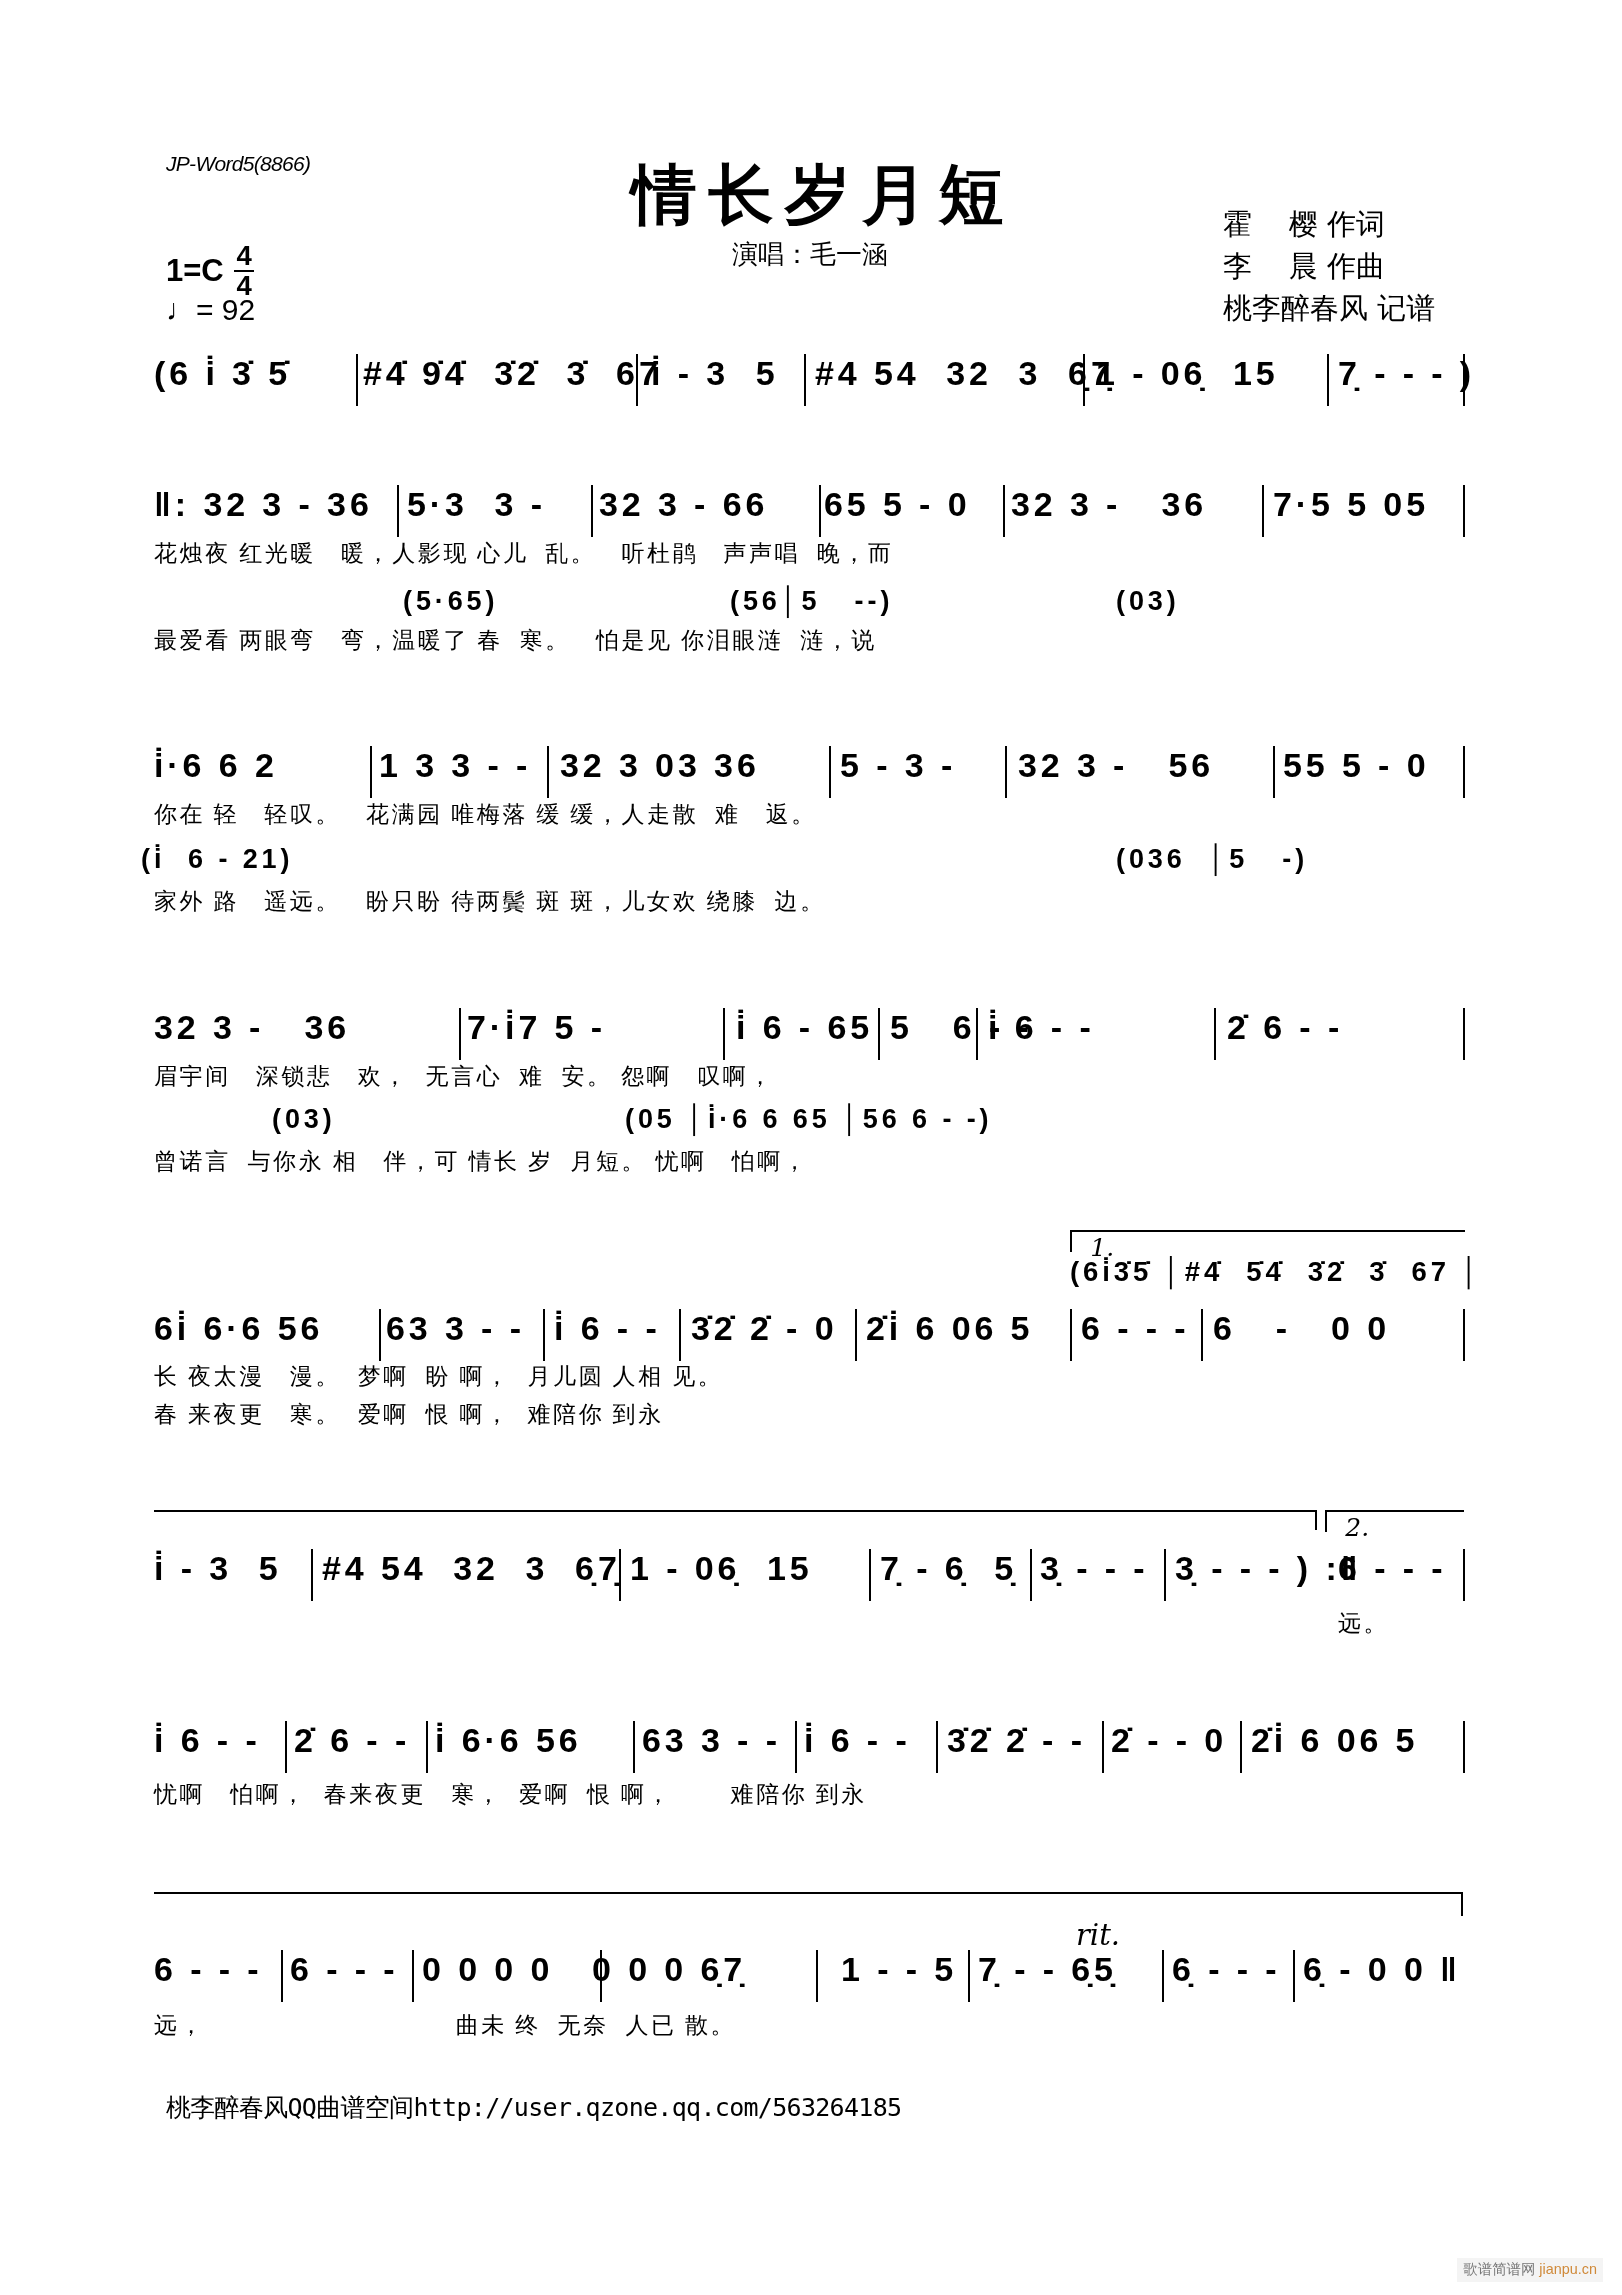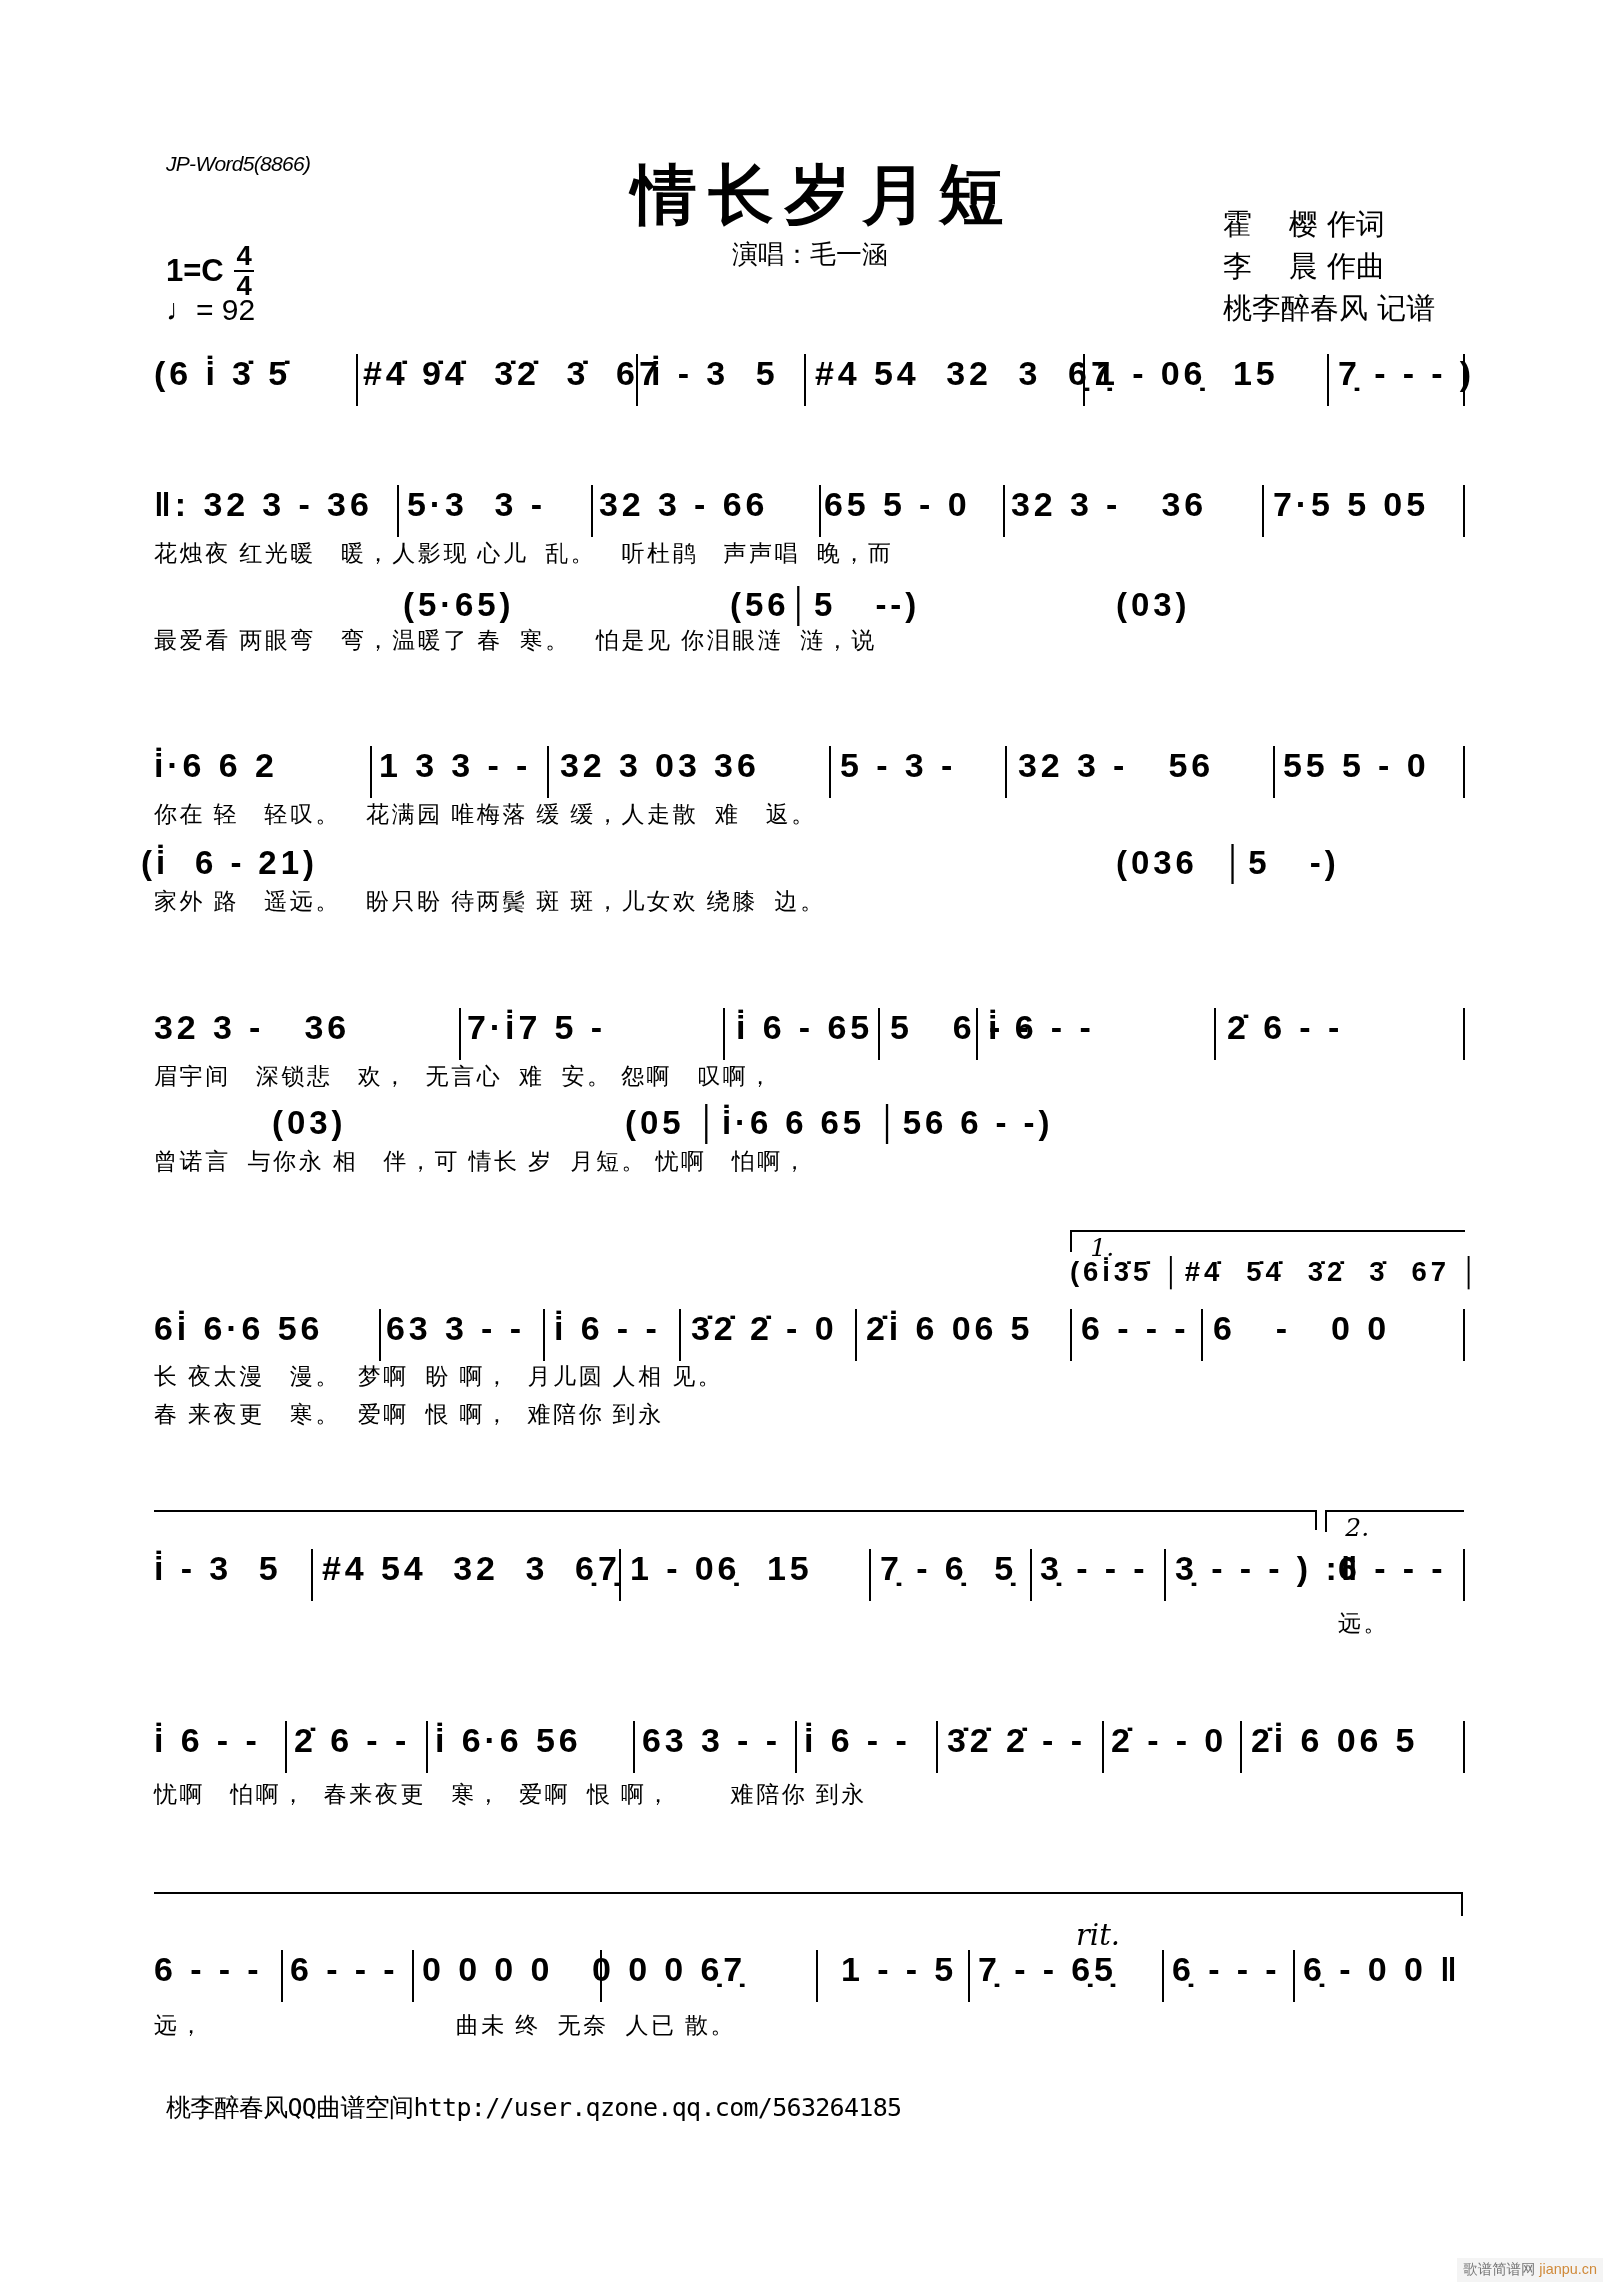--- a/index.html
+++ b/index.html
@@ -18,21 +18,21 @@
   .tempo { left:154px; top:293px; font-size:30px; }
   .sys { position:absolute; left:154px; width:1311px; }
   .row { position:absolute; left:0; width:1311px; height:52px; font-size:34px; font-weight:bold;
          font-family:"Liberation Sans Narrow","Liberation Sans", sans-serif; white-space:pre; letter-spacing:3.9px; }
   .row .m { position:absolute; top:0; }
   .lyric { position:absolute; left:0; width:1311px; font-family:Liberation Serif, serif; font-size:23px;
            white-space:pre; letter-spacing:2.6px; }
   .bl { position:absolute; width:2px; background:#000; }
   .volta { position:absolute; border-top:2.6px solid #000; border-left:2px solid #000; height:19.6px; }
   .volta span { position:absolute; left:18.3px; top:1.3px; font-style:italic; font-size:25px; font-family:"DejaVu Serif", serif; }
-  .sub { position:absolute; font-size:33px; font-weight:bold; white-space:pre; letter-spacing:3.9px; }
+  .sub { position:absolute; font-size:27px; font-weight:bold; white-space:pre; letter-spacing:3.9px; }
   .footer { left:154px; top:2091px; font-size:25px; font-family:"DejaVu Sans Mono", monospace; letter-spacing:-0.7px; }
   .watermark { right:19.6px; bottom:13px; font-size:14.4px; color:#777; background:#f4f4f4; padding:2.6px 6.5px; }
   .watermark .w2 { color:#d08a3a; }
   .rit { font-family:"DejaVu Serif", serif; font-style:italic; font-size:29px; }
 </style>
 </head>
 <body>
 
 <div class="abs software">JP-Word5(8866)</div>
 <div class="abs title">情长岁月短</div>

